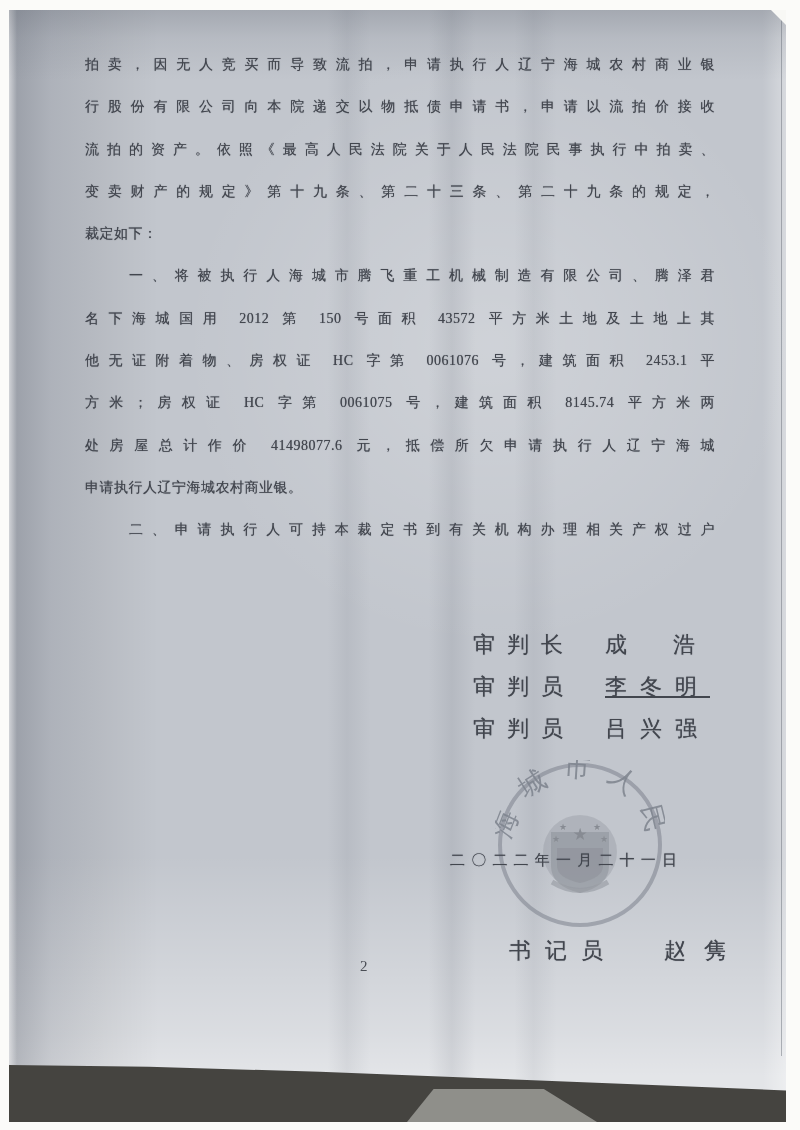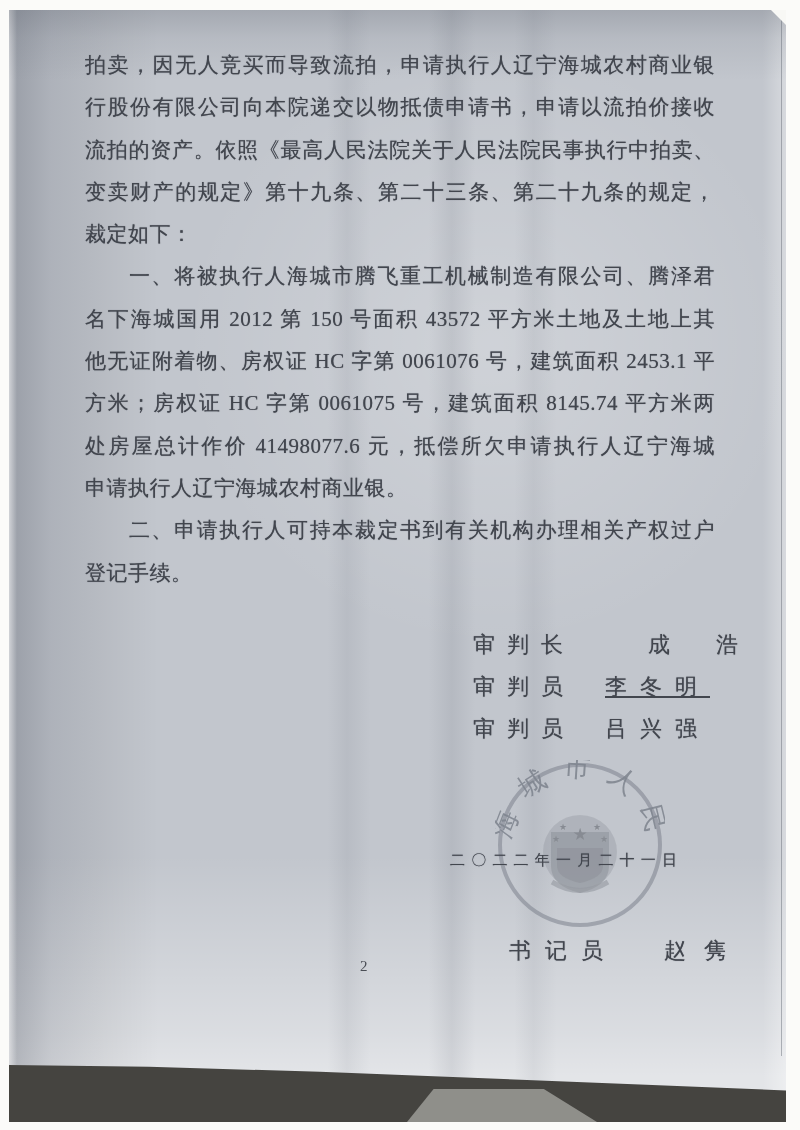--- a/index.html
+++ b/index.html
@@ -43,28 +43,28 @@
   }
   .desk-highlight{
     position:absolute;left:398px;bottom:0;width:190px;height:33px;background:#8f8f8a;
     clip-path:polygon(14% 0,72% 0,100% 100%,0 100%);
     z-index:21;
   }
   
   .doc-text{color:#42464e;text-shadow:0 0 0.8px rgba(66,70,80,0.75);}
   .body-block{
     position:absolute;left:76px;top:34px;width:630px;z-index:10;
-    font-size:21px;letter-spacing:0.5px;font-family:Liberation Serif, serif;
+    font-size:14px;letter-spacing:0.5px;font-family:Liberation Serif, serif;
   }
   .line{height:42.3px;line-height:42.3px;white-space:nowrap;}
   .line.fill{text-align:justify;text-align-last:justify;white-space:normal;overflow:hidden;}
   .line.indent{text-indent:44px;}
   .sig-row{position:absolute;left:464px;font-size:22px;z-index:10;white-space:nowrap;}
   .sig-role{display:inline-block;width:132px;letter-spacing:12px;}
-  .sig-name.n2{letter-spacing:46px;margin-left:43px;}
+  .sig-name.n2{letter-spacing:46px;}
   .sig-name.n3{letter-spacing:13px;}
   .date-line{
     position:absolute;left:441px;top:841px;font-size:15px;letter-spacing:6.2px;
     z-index:12;white-space:nowrap;
   }
   .clerk-row{position:absolute;left:500px;top:926px;font-size:22px;z-index:10;white-space:nowrap;}
   .clerk-role{display:inline-block;width:155px;letter-spacing:14px;}
   .clerk-name{letter-spacing:18px;}
   .page-number{position:absolute;left:351px;top:948px;font-size:15px;color:#4a4e55;z-index:10;}
   
@@ -88,21 +88,20 @@
       <div class="line fill">流拍的资产。依照《最高人民法院关于人民法院民事执行中拍卖、</div>
       <div class="line fill">变卖财产的规定》第十九条、第二十三条、第二十九条的规定，</div>
       <div class="line">裁定如下：</div>
       <div class="line fill indent">一、将被执行人海城市腾飞重工机械制造有限公司、腾泽君</div>
       <div class="line fill">名下海城国用 2012 第 150 号面积 43572 平方米土地及土地上其</div>
       <div class="line fill">他无证附着物、房权证 HC 字第 0061076 号，建筑面积 2453.1 平</div>
       <div class="line fill">方米；房权证 HC 字第 0061075 号，建筑面积 8145.74 平方米两</div>
       <div class="line fill">处房屋总计作价 41498077.6 元，抵偿所欠申请执行人辽宁海城</div>
       <div class="line">申请执行人辽宁海城农村商业银。</div>
       <div class="line fill indent">二、申请执行人可持本裁定书到有关机构办理相关产权过户</div>
-      <div class="line">登记手续。</div>
     </div>
 
     <div class="sig-row doc-text" style="top:620px;">
       <span class="sig-role">审判长</span><span class="sig-name n2">成浩</span>
     </div>
     <div class="sig-row doc-text" style="top:662px;text-decoration:underline;">
       <span class="sig-role">审判员</span><span class="sig-name n3">李冬明</span>
     </div>
     <div class="sig-row doc-text" style="top:704px;">
       <span class="sig-role">审判员</span><span class="sig-name n3">吕兴强</span>

